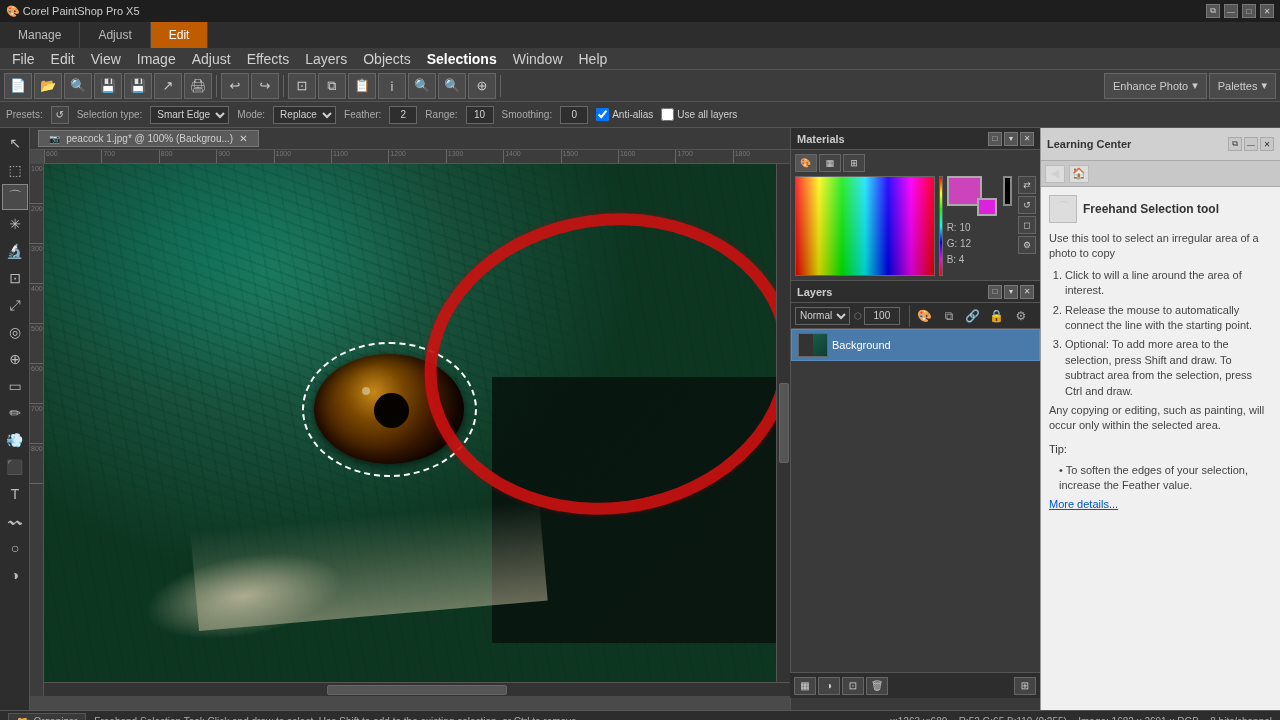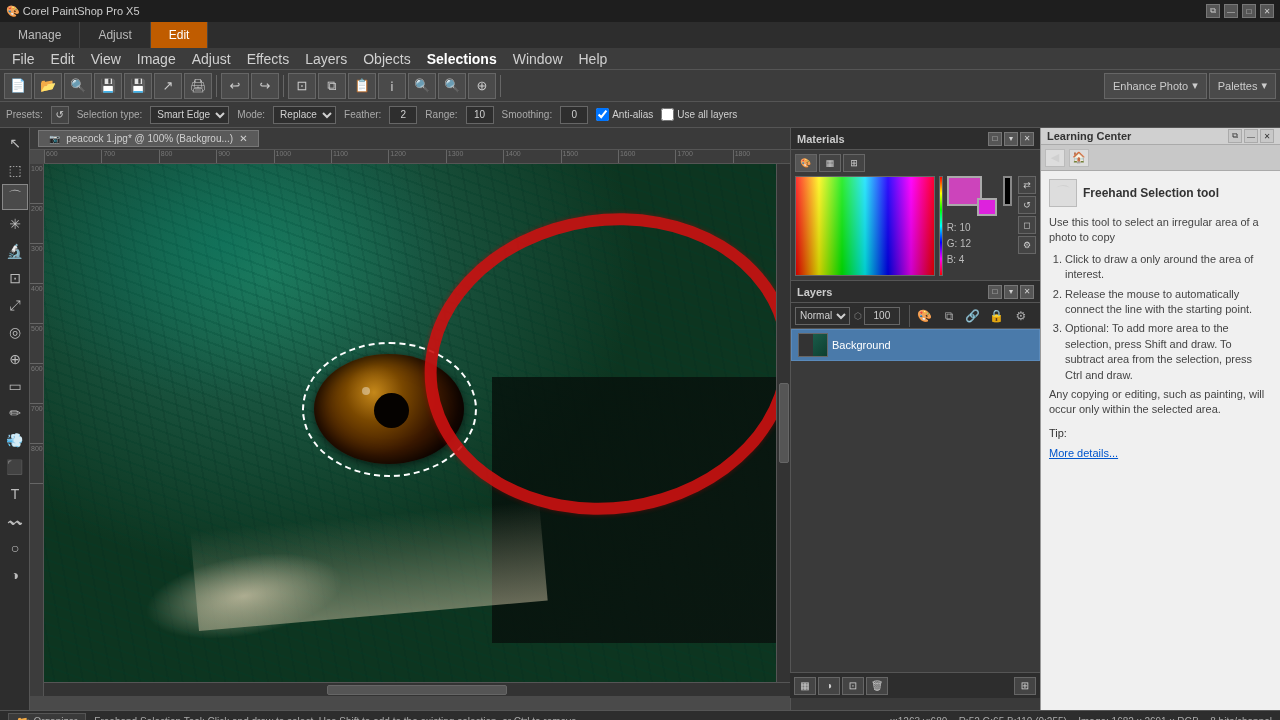--- a/index.html
+++ b/index.html
@@ -71,21 +71,21 @@
     .lyr-select { height: 18px; background: #2e2e2e; border: 1px solid #666; color: #d0d0d0; font-size: 10px; }
     .lyr-input { width: 36px; height: 18px; background: #2e2e2e; border: 1px solid #666; color: #d0d0d0; font-size: 10px; text-align: center; }
     .lyr-icons { display: flex; gap: 2px; padding: 0 4px; border-left: 1px solid #555; }
     .lyr-icon { width: 22px; height: 22px; display: flex; align-items: center; justify-content: center; cursor: pointer; font-size: 12px; color: #aaa; }
     .layer-row { display: flex; align-items: center; gap: 4px; padding: 3px 6px; background: #4a7aaa; border: 1px solid #5a8abb; cursor: pointer; }
     .layer-thumb { width: 30px; height: 24px; background: #333; border: 1px solid #666; overflow: hidden; display: flex; }
     .layer-name { font-size: 11px; color: #fff; }
 
     
     #learning { width: 240px; background: #e8e8e8; display: flex; flex-direction: column; border-left: 1px solid #999; }
-    #lc-header { height: 14px; background: #d0d0d0; display: flex; align-items: center; justify-content: space-between; padding: 8px 6px; border-bottom: 1px solid #aaa; }
+    #lc-header { height: 14px; background: #d0d0d0; display: flex; align-items: center; justify-content: space-between; padding: 16px 6px; border-bottom: 1px solid #aaa; }
     #lc-title { font-size: 11px; color: #333; font-weight: bold; }
     #lc-winbtns { display: flex; gap: 2px; }
     #lc-nav { height: 26px; background: #c8c8c8; display: flex; align-items: center; padding: 0 4px; gap: 4px; border-bottom: 1px solid #aaa; }
     #lc-nav .lc-btn { width: 20px; height: 18px; background: #ddd; border: 1px solid #bbb; display: flex; align-items: center; justify-content: center; cursor: pointer; font-size: 11px; }
     #lc-content { flex: 1; padding: 8px; background: #f0f0f0; overflow-y: auto; }
     #lc-content h3 { font-size: 12px; color: #333; font-weight: bold; }
     #lc-content p { font-size: 11px; color: #444; margin-bottom: 6px; line-height: 1.4; }
     #lc-content ol { margin-left: 16px; }
     #lc-content ol li { font-size: 11px; color: #444; margin-bottom: 4px; line-height: 1.4; }
     #lc-content .tip { font-size: 11px; color: #333; margin-top: 8px; }
@@ -417,26 +417,27 @@
       <div class="lc-btn">◀</div>
       <div class="lc-btn">🏠</div>
     </div>
     <div id="lc-content">
       <div class="lc-tool-header">
         <div class="lc-tool-icon">⌒</div>
         <h3>Freehand Selection tool</h3>
       </div>
       <p>Use <span>this tool to select an irregular area of a photo to copy</span></p>
       <ol>
-        <li>Click <span>to draw a only around the area of interest.</span></li>
+        <li>Click <span>to will a line around the area of interest.</span></li>
         <li>Release <span>the mouse to automatically connect the line with the starting point.</span></li>
         <li>Optional: To add more area to the selection, press Shift and draw. To subtract area from the selection, press Ctrl and draw.</li>
       </ol>
       <p>Any copying or editing, such as painting, will occur only within the selected area.</p>
       <p class="tip">Tip:</p>
+      <p class="tip-item">• <span>To soften the edges of your selection, increase the Feather value.</span></p>
       <a>More details...</a>
     </div>
   </div>
 
 </div>
 
 <div id="statusbar">
   <div class="organizer-tab">
     <span style="font-size:10px;">📂</span>
     <span>Organizer</span>

